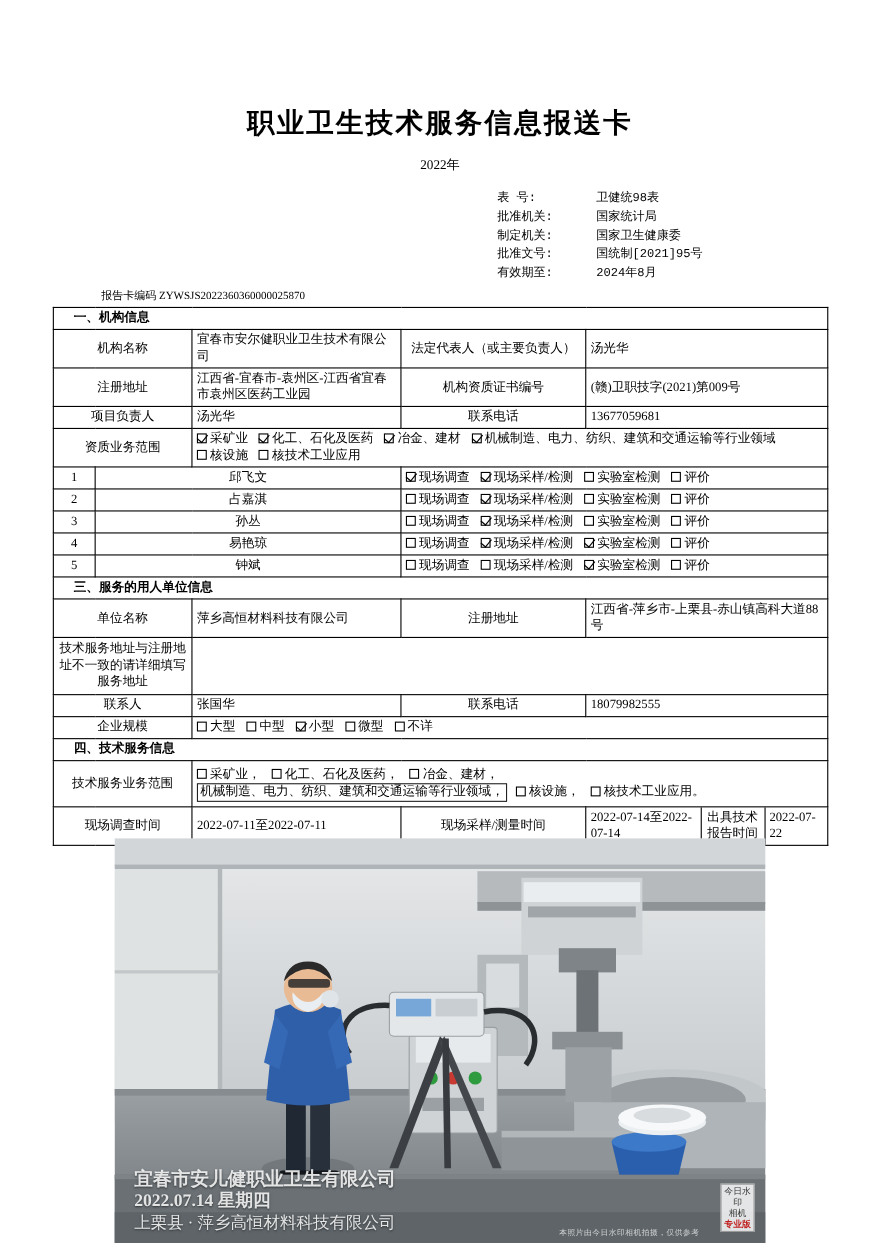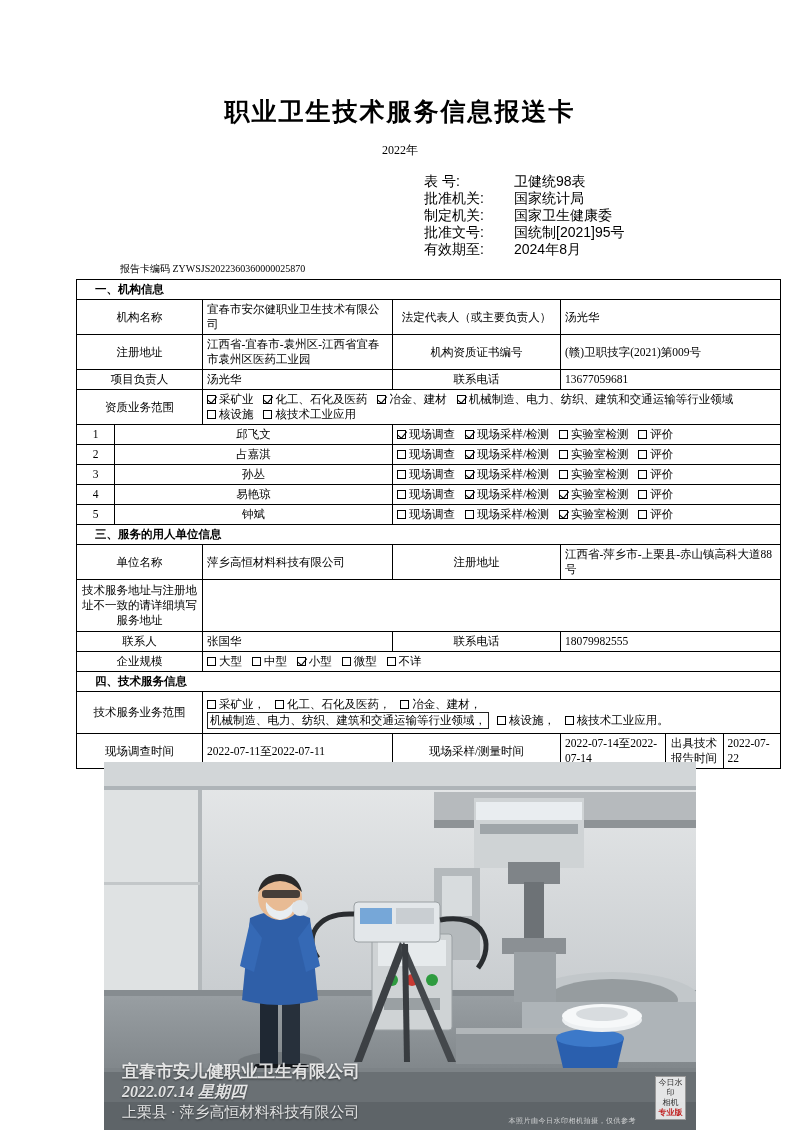--- a/index.html
+++ b/index.html
@@ -12,21 +12,21 @@
     font-family: "Liberation Sans", sans-serif;
     color: #000;
   }
   .page {
     position: relative;
     width: 800px; height: 1130px;
     background: #ffffff;
     overflow: hidden;
   }
   .page-inner {
-    padding: 0 76px;
+    padding: 0 48px;
   }
   .doc-title {
     text-align: center;
     font-size: 25px;
     font-weight: bold;
     letter-spacing: 2px;
     padding-top: 95px;
     font-family: "Liberation Serif", serif;
   }
   .doc-year {
@@ -34,24 +34,24 @@
     font-size: 12px;
     margin-top: 14px;
     font-family: "Liberation Serif", serif;
   }
   .meta-block {
     margin-top: 14px;
     display: flex;
     justify-content: flex-end;
   }
   .meta-list {
-    font-size: 14px;
+    font-size: 11px;
     line-height: 17px;
     width: 300px;
-    font-family: Liberation Sans, sans-serif;
+    font-family: Liberation Mono, monospace;
   }
   .meta-row { display: flex; }
   .meta-label { width: 90px; white-space: nowrap; }
   .meta-value { white-space: nowrap; }
   .card-code {
     font-size: 10px;
     margin-top: 4px;
     margin-bottom: 3px;
     padding-left: 44px;
     font-family: "Liberation Serif", serif;
@@ -118,21 +118,21 @@
     position: absolute;
     left: 18px;
     bottom: 8px;
     color: rgba(255,255,255,0.85);
     font-size: 15px;
     line-height: 20px;
     text-shadow: 0 1px 2px rgba(0,0,0,0.55);
     font-family: "Liberation Serif", serif;
   }
   .wm .big { font-size: 17px; font-weight: bold; }
-  .wm .date { font-size: 16px; font-weight: bold; font-style: italic; }
+  .wm .date { font-size: 16px; font-weight: bold; }
   .wm-badge {
     position: absolute;
     right: 10px;
     bottom: 10px;
     width: 31px;
     background: rgba(255,255,255,0.82);
     border: 1px solid #999;
     font-size: 8px;
     text-align: center;
     line-height: 10px;

